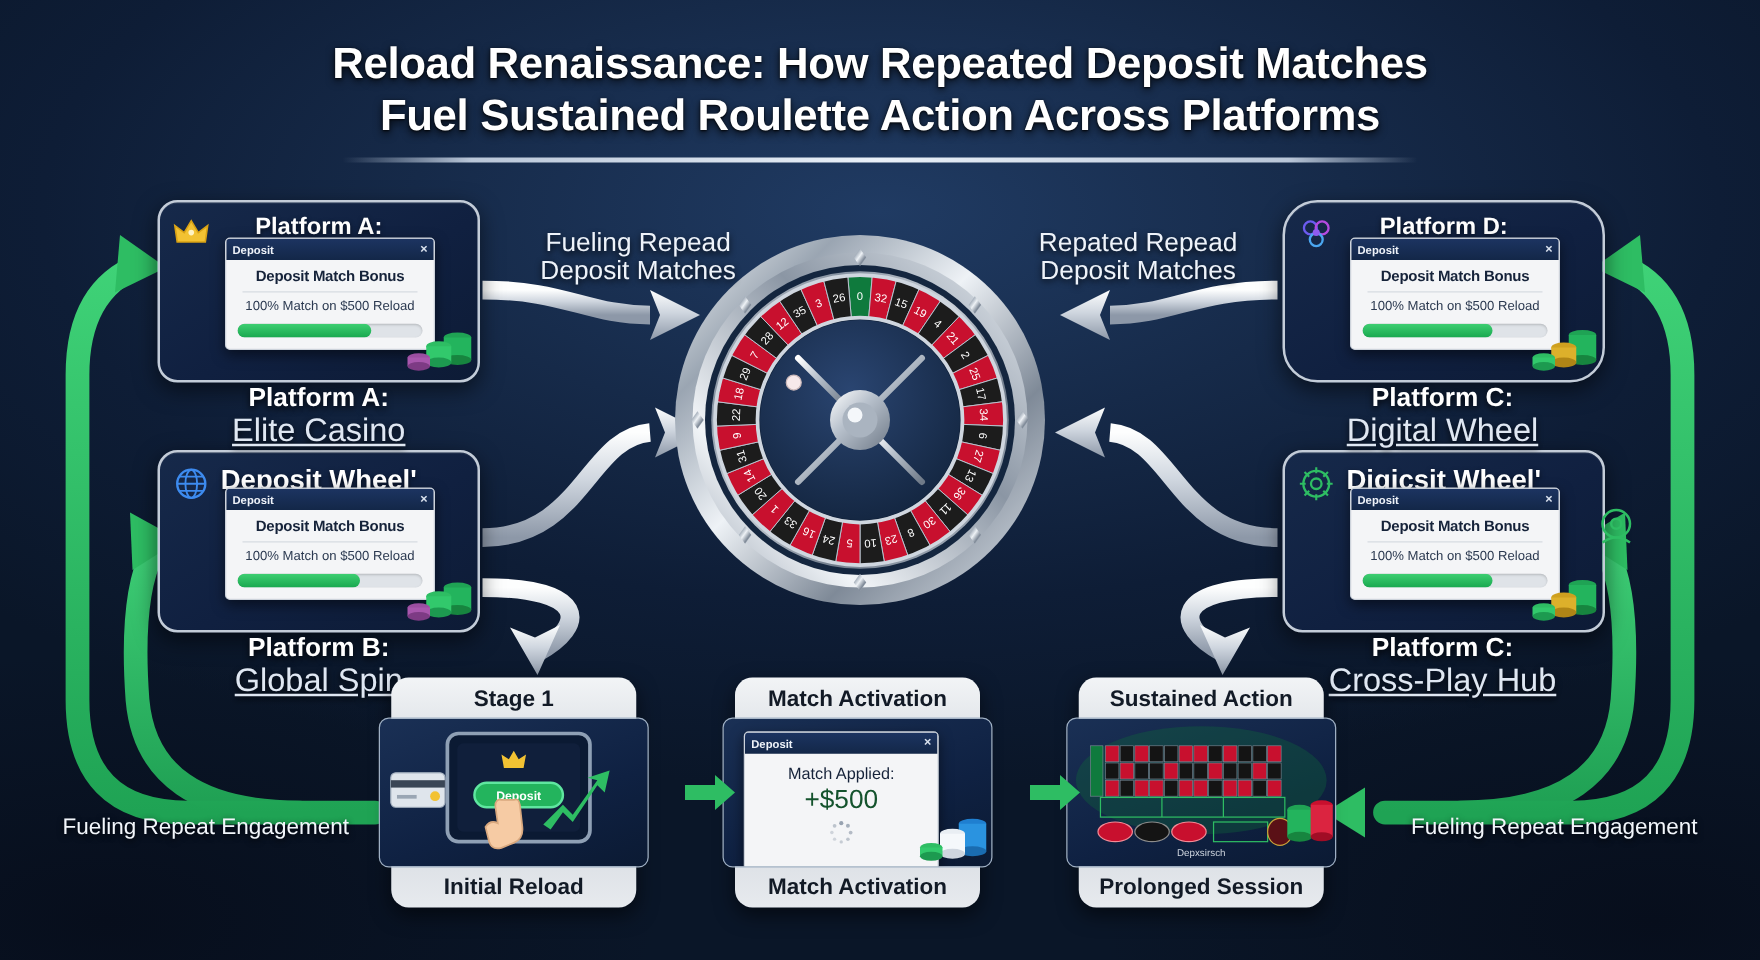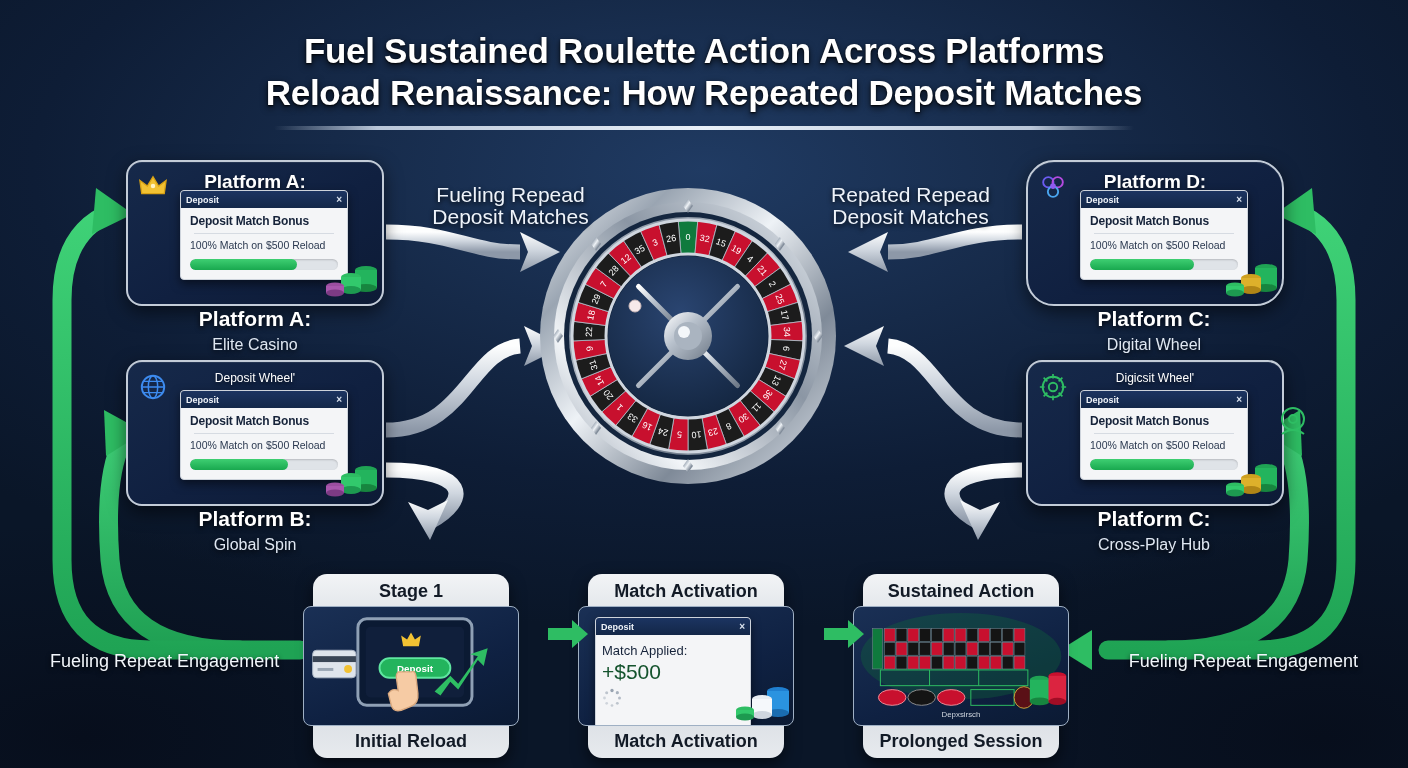--- a/index.html
+++ b/index.html
@@ -45,42 +45,42 @@
     position: absolute; width: 258px; height: 146px; z-index: 20;
     border-radius: 16px; border: 2px solid #c3ccd8;
     background: linear-gradient(150deg, #16294a 0%, #102040 55%, #0d1b36 100%);
     box-shadow: 0 6px 18px rgba(0,0,0,.55), inset 0 1px 0 rgba(255,255,255,.08);
   }
   .pcard-head {
     position: absolute; top: 9px; left: 0; right: 0; text-align: center;
     color: #fff; font-size: 19px; font-weight: bold;
     text-shadow: 0 2px 4px rgba(0,0,0,.6);
   }
-  .pcard-head.thin { font-weight: normal; font-size: 12px; }
+  .pcard-head.thin { font-weight: bold; font-size: 22px; }
   .pcard-badge { position: absolute; top: 10px; left: 10px; width: 30px; height: 30px; }
   .pcard-caption {
     position: absolute; width: 300px; text-align: center; z-index: 21;
     text-shadow: 0 2px 5px rgba(0,0,0,.8);
   }
   .cap1 { color:#fff; font-size: 21px; font-weight: bold; line-height: 26px; }
-  .cap2 { color:#dfe7f2; font-size: 16px; font-weight: normal; line-height: 25px; }
+  .cap2 { color:#dfe7f2; font-size: 26px; font-weight: normal; line-height: 25px; text-decoration: underline; }
 
   
   .dlg {
     position: absolute; border-radius: 4px; overflow: hidden;
     background: #f4f5f7; box-shadow: 0 4px 10px rgba(0,0,0,.5);
     border: 1px solid #cdd3db;
   }
   .dlg-bar {
     height: 17px; background: linear-gradient(180deg,#1c3461,#132748);
     display: flex; align-items: center; justify-content: space-between;
     padding: 0 5px; color: #eef2f8; font-size: 9px; font-weight: bold;
   }
   .dlg-x { font-size: 10px; color: #dbe3ef; }
-  .dlg-body { padding: 6px 9px 9px; }
+  .dlg-body { padding: 6px 9px 9px; text-align: center; }
   .dlg-t1 { color:#16233a; font-size: 12px; font-weight: bold; letter-spacing:-.2px; }
   .dlg-sep { height:1px; background:#d6dbe2; margin: 5px 4px; }
   .dlg-t2 { color:#2b3950; font-size: 10.5px; }
   .bar-track {
     margin-top: 8px; height: 11px; border-radius: 6px; background: #dfe3e8;
     overflow: hidden; box-shadow: inset 0 1px 2px rgba(0,0,0,.18);
   }
   .bar-fill {
     height: 100%; border-radius: 6px;
     background: linear-gradient(180deg,#3ecf72,#19a84f);
@@ -99,41 +99,41 @@
 
   
   #wheel { position: absolute; left: 538px; top: 186px; width: 300px; height: 300px; z-index: 15; }
 
   
   .step {
     position: absolute; width: 196px; height: 184px; z-index: 22;
     border-radius: 14px; padding: 4px;
     background: linear-gradient(180deg,#f2f4f6 0%, #cdd3da 48%, #e7eaee 100%);
     box-shadow: 0 6px 16px rgba(0,0,0,.55);
-    display: flex; flex-direction: column; align-items: center; margin-top: 32px;
+    display: flex; flex-direction: column; align-items: center;
   }
   .step-head, .step-foot {
     color: #121a26; font-size: 18px; font-weight: bold; line-height: 26px;
     text-align: center; width: 100%;
   }
   .step-screen {
     position: relative; flex: 1; width: 216px; margin: 2px 0; border-radius: 8px;
     background: linear-gradient(160deg,#1a3055 0%, #0f2142 60%, #0b1a33 100%);
     border: 1px solid #9fb0c4; overflow: hidden;
   }
   .conn { position: absolute; z-index: 25; }
 </style>
 </head>
 <body>
 
 <div id="stage">
 
   <div class="title-wrap">
+    <div class="title-line">Reload Renaissance: How Repeated Deposit Matches</div>
     <div class="title-line">Fuel Sustained Roulette Action Across Platforms</div>
-    <div class="title-line">Reload Renaissance: How Repeated Deposit Matches</div>
     <div class="title-rule"></div>
   </div>
 
   <svg class="layer" id="loop-layer" viewBox="0 0 1408 768">
     <defs>
       <linearGradient id="gGrn" x1="0" y1="0" x2="0" y2="1">
         <stop offset="0%" stop-color="#3fd277"></stop>
         <stop offset="100%" stop-color="#1fa354"></stop>
       </linearGradient>
     </defs>

